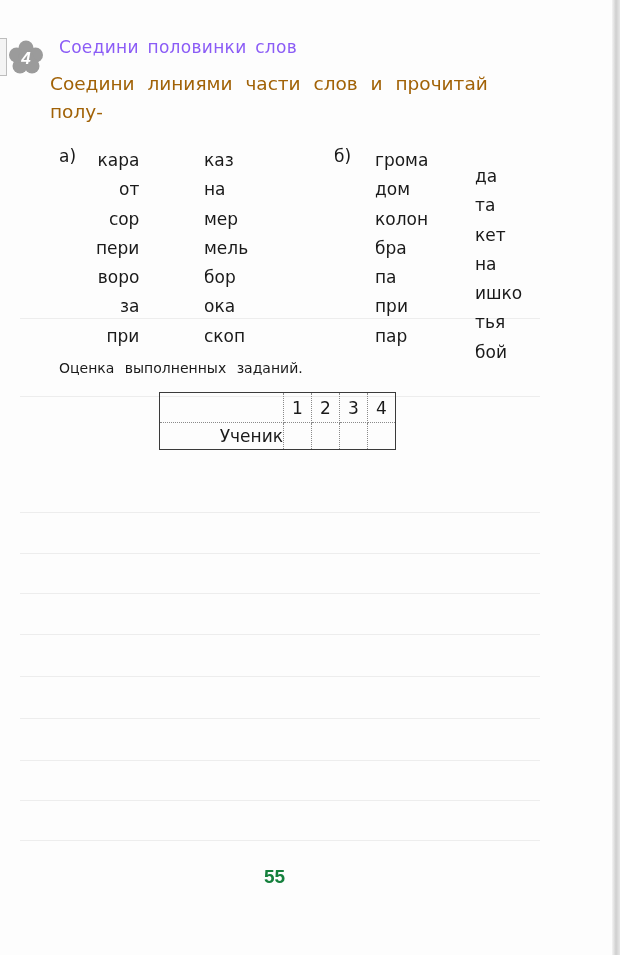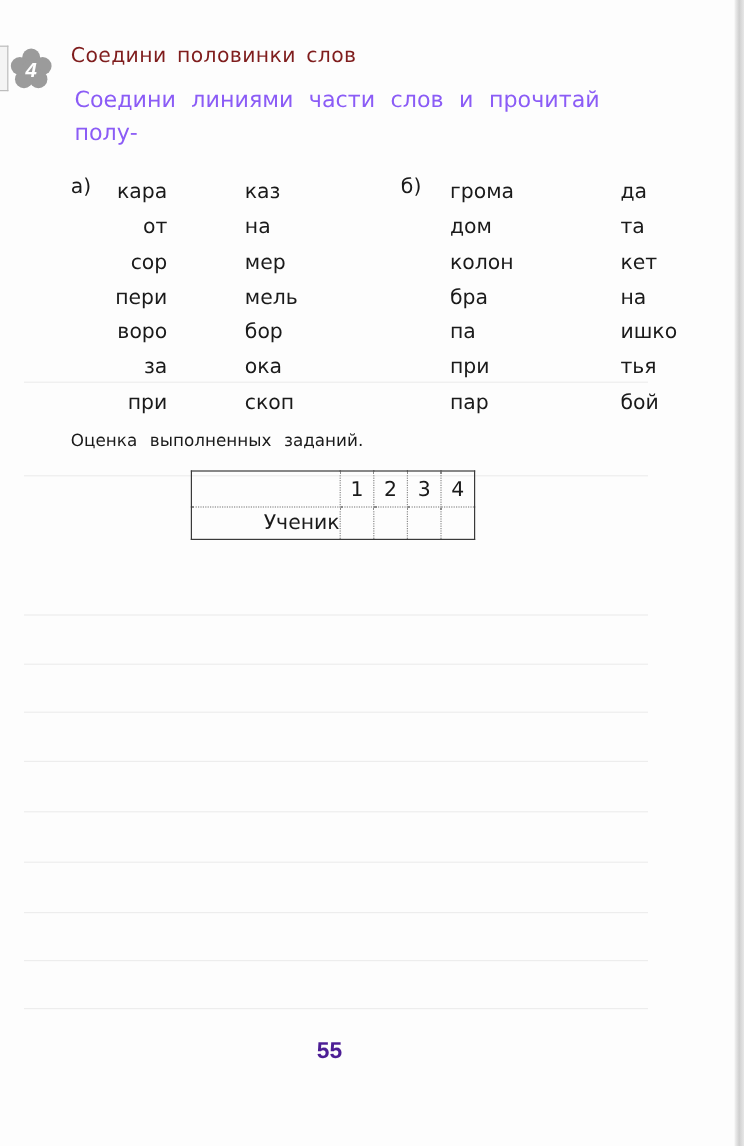--- a/index.html
+++ b/index.html
@@ -17,26 +17,26 @@
     position: absolute; right: 0; top: 0; width: 8px; height: 955px;
     background: linear-gradient(to right, #f4f4f4, #cfcfcf 50%, #e7e7e7);
   }
   .ghost-line { position: absolute; height: 1px; background: #ededed; }
 
   .badge {
     position: absolute; left: 8px; top: 40px; width: 36px; height: 36px;
   }
   .badge svg { width: 36px; height: 36px; display: block; }
   .task-title {
-    position: absolute; left: 59px; top: 37px; font-size: 17px; color: #7f1d1d;
+    position: absolute; left: 59px; top: 37px; font-size: 17px; color: #8b5cf6;
     letter-spacing: 0.3px; word-spacing: 3px;
   }
   .instruction {
-    position: absolute; left: 62px; top: 70px; width: 500px;
-    font-size: 18.5px; line-height: 28px; color: #8b5cf6; word-spacing: 7px;
+    position: absolute; left: 50px; top: 70px; width: 500px;
+    font-size: 18.5px; line-height: 28px; color: #a16207; word-spacing: 7px;
   }
   .instruction span { display: block; }
 
   .group-label { position: absolute; font-size: 17px; top: 146px; }
   .col { position: absolute; top: 146px; font-size: 17px; line-height: 29.3px; }
   .col div { height: 29.3px; }
 
   .eval-title {
     position: absolute; left: 59px; top: 360px; font-size: 14px; word-spacing: 6px;
   }
@@ -47,21 +47,21 @@
   }
   table.grade td {
     border: 1px dotted #8a8a8a; height: 26px; padding: 0;
   }
   table.grade td.rowlabel { width: 124px; padding-left: 20px; box-sizing: border-box; text-align: right; }
   table.grade td.num { width: 27px; text-align: center; }
   table.grade tr:first-child td { height: 29px; }
 
   .page-number {
     position: absolute; left: 264px; top: 866px; font-size: 19px; font-weight: bold;
-    color: #4c1d95; font-family: "Liberation Sans", sans-serif;
+    color: #15803d; font-family: "Liberation Sans", sans-serif;
   }
 </style>
 </head>
 <body>
 
 <div class="page-edge-left"></div>
 <div class="page-edge-right"></div>
 <div class="ghost-line" style="left:20px; top:318px; width:520px;"></div>
 <div class="ghost-line" style="left:20px; top:396px; width:520px;"></div>
 <div class="ghost-line" style="left:20px; top:512px; width:520px;"></div>
@@ -116,21 +116,21 @@
 <div class="group-label" style="left:334px;">б)</div>
 <div class="col" style="left:375px;">
   <div>грома</div>
   <div>дом</div>
   <div>колон</div>
   <div>бра</div>
   <div>па</div>
   <div>при</div>
   <div>пар</div>
 </div>
-<div class="col" style="left:517px;">
+<div class="col" style="left:475px;margin-top:16px;">
   <div>да</div>
   <div>та</div>
   <div>кет</div>
   <div>на</div>
   <div>ишко</div>
   <div>тья</div>
   <div>бой</div>
 </div>
 
 <div class="eval-title">Оценка выполненных заданий.</div>

